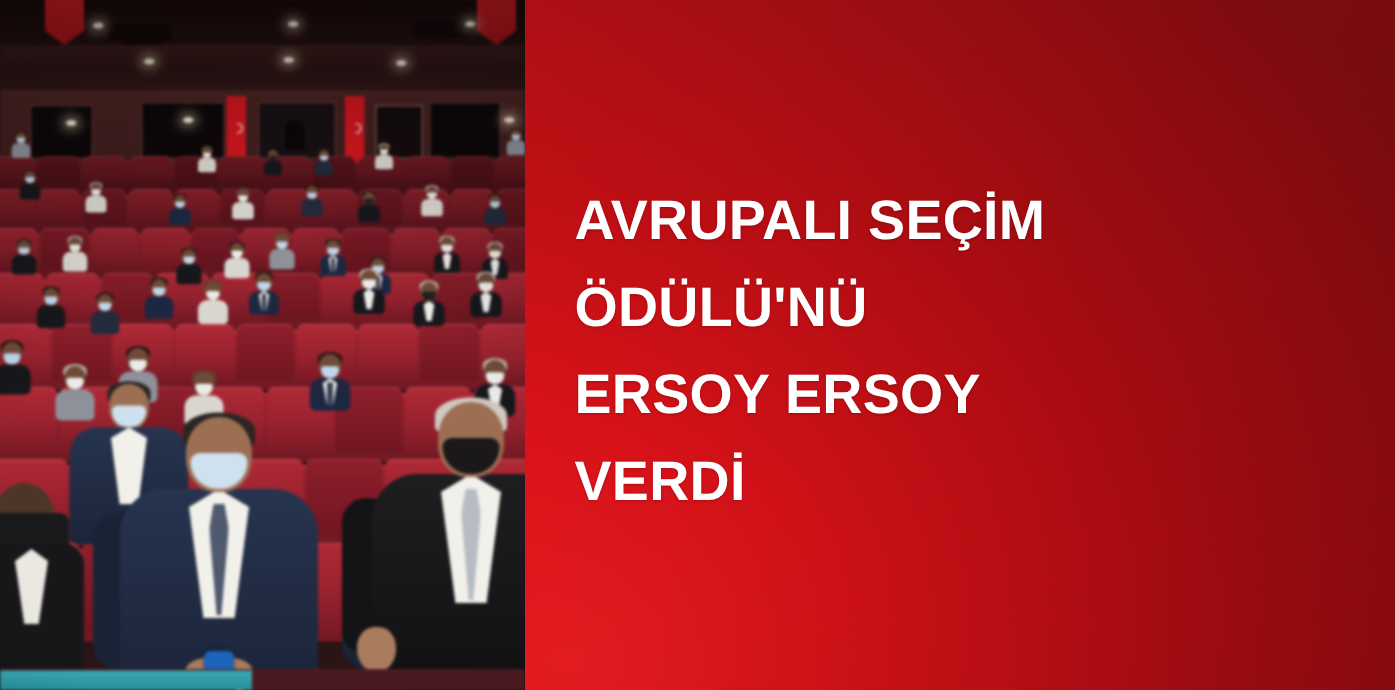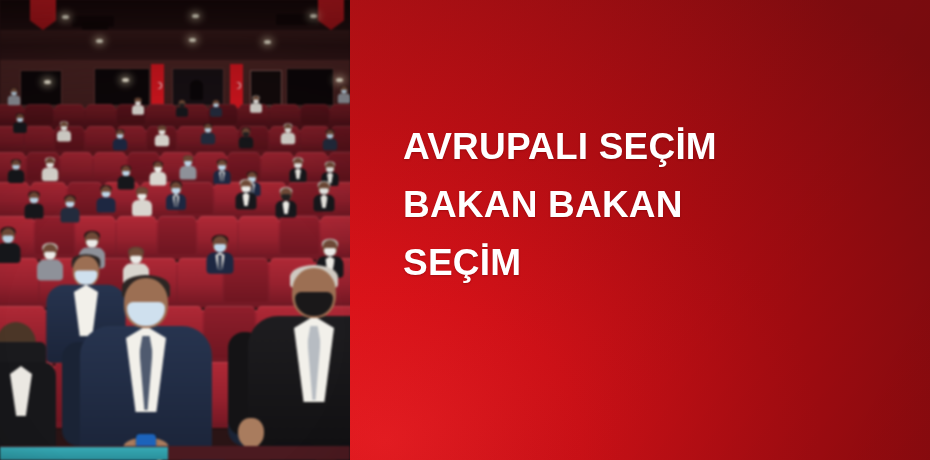--- a/index.html
+++ b/index.html
@@ -354,21 +354,20 @@
     content: "";
     position: absolute;
     inset: 0;
     background: linear-gradient(115deg, rgba(255,40,40,.10) 0%, rgba(0,0,0,.12) 62%, rgba(0,0,0,.22) 100%);
   }
   #headline-text {
     position: absolute;
     left: 33px;
     top: 118px;
     right: 18px;
-    margin-left: 20px;
   }
   .hl-line {
     display: block;
     color: #ffffff;
     font-family: "Liberation Sans", sans-serif;
     font-weight: bold;
     font-size: 37px;
     line-height: 58px;
     letter-spacing: .2px;
     white-space: nowrap;
@@ -816,18 +815,19 @@
       <div class="teal-strip"></div>
 
     </div>
     <div id="photo-grade"></div>
   </div>
 
   <div id="headline-panel">
     <div id="headline-bg"></div>
     <div id="headline-text">
       <span class="hl-line">AVRUPALI SEÇİM</span>
-      <span class="hl-line">BAKAN BAKAN</span>
-      <span class="hl-line">SEÇİM</span>
+      <span class="hl-line">ÖDÜLÜ'NÜ</span>
+      <span class="hl-line">ERSOY ERSOY</span>
+      <span class="hl-line">VERDİ</span>
     </div>
   </div>
 
 </div>
 
 </body></html>

